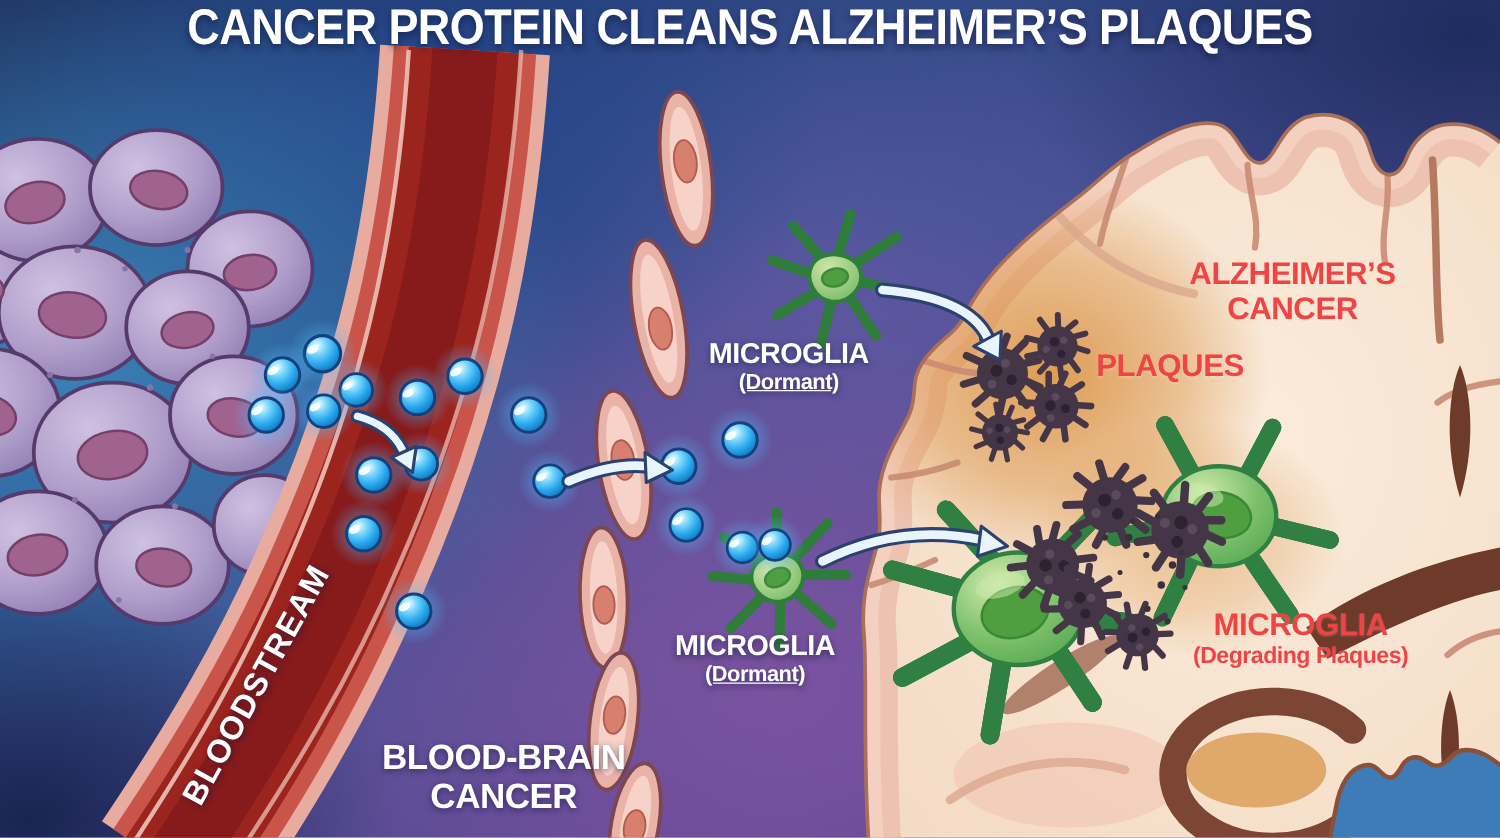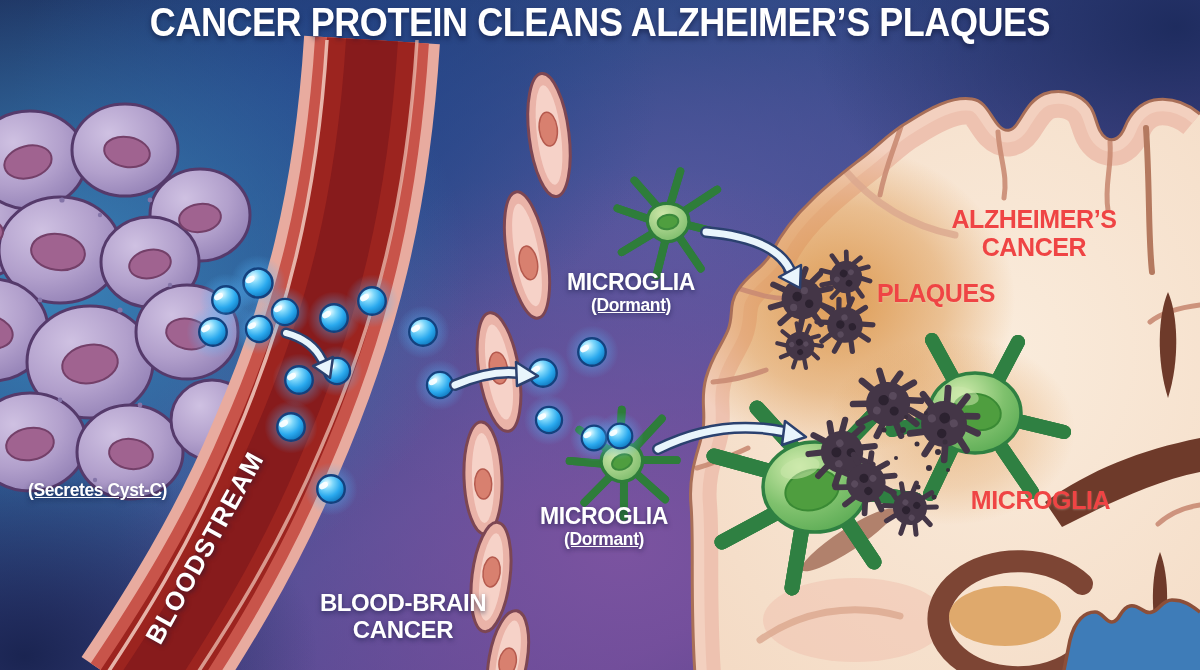--- a/index.html
+++ b/index.html
@@ -22,21 +22,21 @@
   .t3{font-size:23px;}
   .t4{font-size:18.5px;}
   #title{left:0;right:0;top:26px;font-size:40px;color:#fff;font-weight:bold;text-align:center;
          text-shadow:0 3px 6px rgba(10,16,48,.5);transform:scaleX(.9);letter-spacing:-.5px;}
   #lbl-tumor{left:0;width:195px;top:481px;}
   #lbl-bloodstream{left:205px;top:548px;width:0;height:0;}
   #lbl-bloodstream .rotin{position:absolute;left:0;top:0;transform:translate(-50%,-50%) rotate(-61deg);
          white-space:nowrap;font-size:26px;letter-spacing:1px;}
   #lbl-mg-top{left:531px;width:200px;top:270px;}
   #lbl-mg-bot{left:504px;width:200px;top:504px;}
-  #lbl-bbb{left:303px;width:200px;top:590px;font-size:24px;}
+  #lbl-bbb{left:303px;width:200px;top:590px;font-size:28px;}
   #lbl-alz{left:934px;width:200px;top:205px;}
   #lbl-amy{left:877px;width:200px;top:279px;text-align:left;}
   #lbl-act{left:938px;width:205px;top:486px;}
 </style>
 </head>
 <body>
 
 <svg id="art" width="1200" height="670" viewBox="0 0 1200 670">
   <defs>
     <radialGradient id="tumorGrad" cx="35%" cy="32%" r="80%">
@@ -338,21 +338,20 @@
       <path d="M 658 449 Q 720 418 786 432" fill="none" stroke="#2b416f" stroke-width="12"></path>
       <path d="M 658 449 Q 720 418 786 432" fill="none" stroke="#e9f5fc" stroke-width="7"></path>
       <path d="M 806 437 L 785 421 L 782 445 Z" fill="#e9f5fc" stroke="#2b416f" stroke-width="2.5" stroke-linejoin="round"></path>
     </g>
   </g>
 </svg>
 
 <div id="title">CANCER PROTEIN CLEANS ALZHEIMER’S PLAQUES</div>
 
 <div id="lbl-tumor" class="lbl light">
-  <div class="t2">(Secretes Cyst-C)</div>
 </div>
 
 <div id="lbl-bloodstream" class="lbl light">
   <div class="rotin">BLOODSTREAM</div>
 </div>
 
 <div id="lbl-mg-top" class="lbl light">
   <div class="t3">MICROGLIA</div>
   <div class="t2">(Dormant)</div>
 </div>
@@ -371,13 +370,14 @@
   <div class="t1">ALZHEIMER’S</div>
   <div class="t1">CANCER</div>
 </div>
 
 <div id="lbl-amy" class="lbl dark">
   <div class="t1">PLAQUES</div>
 </div>
 
 <div id="lbl-act" class="lbl dark">
   <div class="t1">MICROGLIA</div>
+  <div class="t4">(Degrading Plaques)</div>
 </div>
 
 </body></html>

